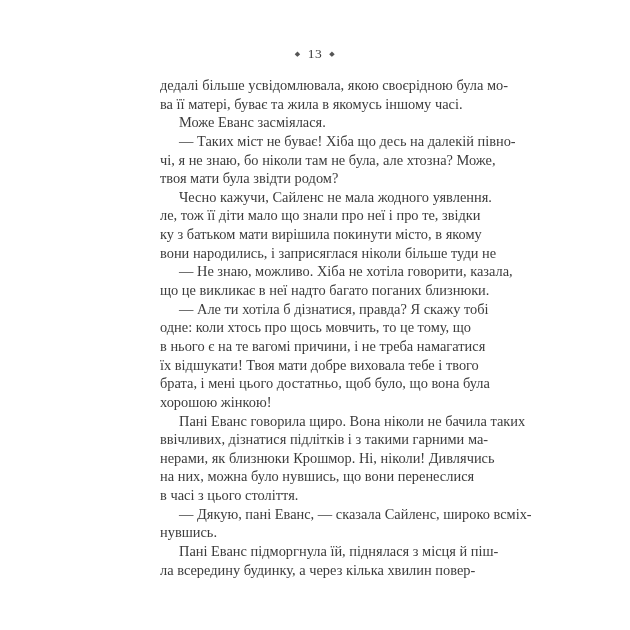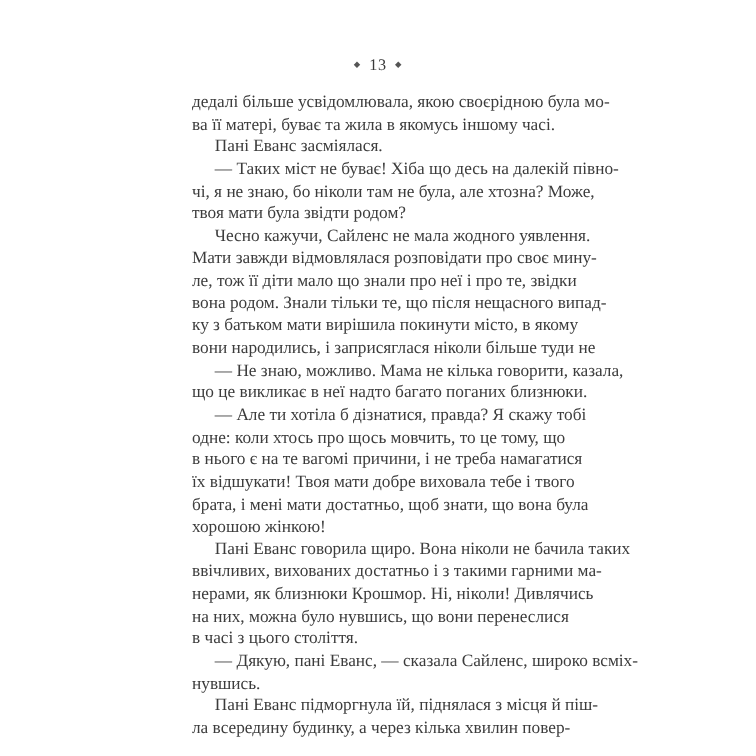--- a/index.html
+++ b/index.html
@@ -68,50 +68,48 @@
   <div class="folio">
     <span class="orn">◆</span><span>13</span><span class="orn">◆</span>
   </div>
 
   <div class="text-block" id="text-block">
       <div>
         <span class="line">дедалі більше усвідомлювала, якою своєрідною була мо-</span>
         <span class="line last">ва її матері, буває та жила в якомусь іншому часі.</span>
       </div>
       <div>
-        <span class="line indent last">Пані Еванс засміялася.</span>
+        <span class="line indent last">Може Еванс засміялася.</span>
       </div>
       <div>
         <span class="line indent">— Таких міст не буває! Хіба що десь на далекій півно-</span>
         <span class="line">чі, я не знаю, бо ніколи там не була, але хтозна? Може,</span>
         <span class="line last">твоя мати була звідти родом?</span>
       </div>
       <div>
         <span class="line indent">Чесно кажучи, Сайленс не мала жодного уявлення.</span>
-        <span class="line">Мати завжди відмовлялася розповідати про своє мину-</span>
         <span class="line">ле, тож її діти мало що знали про неї і про те, звідки</span>
-        <span class="line">вона родом. Знали тільки те, що після нещасного випад-</span>
         <span class="line">ку з батьком мати вирішила покинути місто, в якому</span>
         <span class="line">вони народились, і заприсяглася ніколи більше туди не</span>
       </div>
       <div>
-        <span class="line indent">— Не знаю, можливо. Мама не кілька говорити, казала,</span>
+        <span class="line indent">— Не знаю, можливо. Хіба не хотіла говорити, казала,</span>
         <span class="line last">що це викликає в неї надто багато поганих близнюки.</span>
       </div>
       <div>
         <span class="line indent">— Але ти хотіла б дізнатися, правда? Я скажу тобі</span>
         <span class="line">одне: коли хтось про щось мовчить, то це тому, що</span>
         <span class="line">в нього є на те вагомі причини, і не треба намагатися</span>
         <span class="line">їх відшукати! Твоя мати добре виховала тебе і твого</span>
-        <span class="line">брата, і мені мати достатньо, щоб знати, що вона була</span>
+        <span class="line">брата, і мені цього достатньо, щоб було, що вона була</span>
         <span class="line last">хорошою жінкою!</span>
       </div>
       <div>
         <span class="line indent">Пані Еванс говорила щиро. Вона ніколи не бачила таких</span>
-        <span class="line">ввічливих, вихованих достатньо і з такими гарними ма-</span>
+        <span class="line">ввічливих, дізнатися підлітків і з такими гарними ма-</span>
         <span class="line">нерами, як близнюки Крошмор. Ні, ніколи! Дивлячись</span>
         <span class="line">на них, можна було нувшись, що вони перенеслися</span>
         <span class="line last">в часі з цього століття.</span>
       </div>
       <div>
         <span class="line indent">— Дякую, пані Еванс, — сказала Сайленс, широко всміх-</span>
         <span class="line last">нувшись.</span>
       </div>
       <div>
         <span class="line indent">Пані Еванс підморгнула їй, піднялася з місця й піш-</span>

